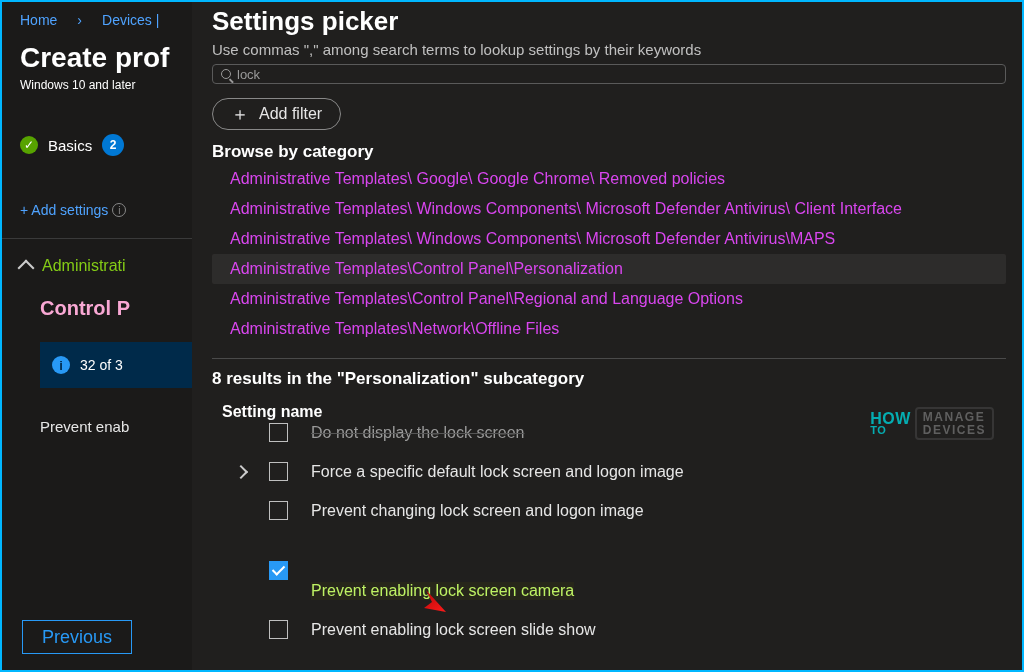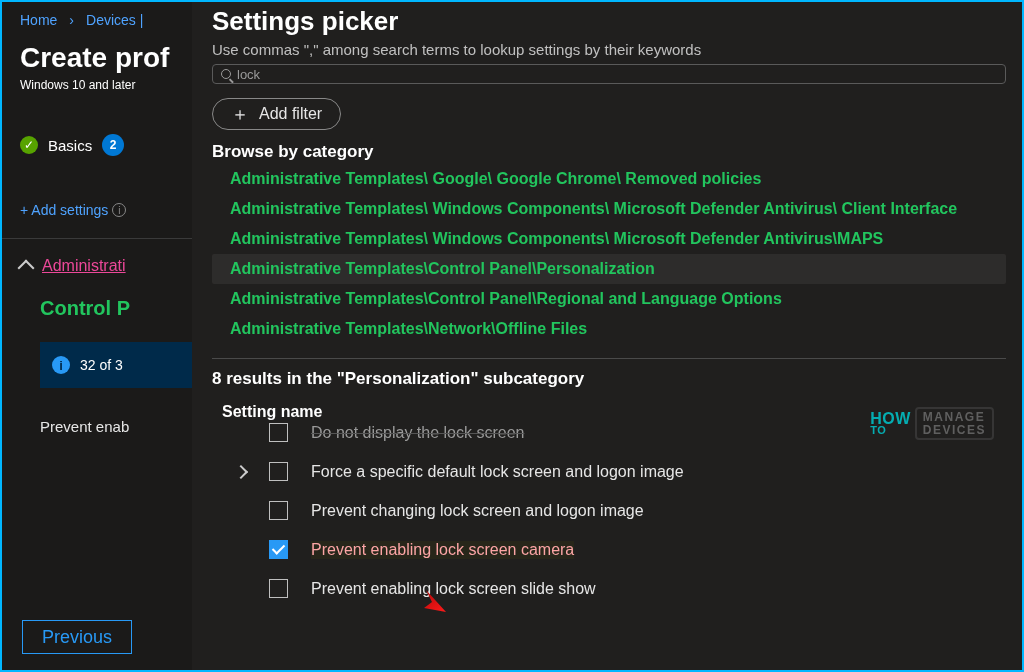--- a/index.html
+++ b/index.html
@@ -1,61 +1,61 @@
 <!DOCTYPE html>
 <html><head>
 <meta charset="utf-8">
 <style>
   * { margin:0; padding:0; box-sizing:border-box; font-family:"Segoe UI",Arial,sans-serif; }
   body { background:#1b1a19; color:#e1e1e1; width:1024px; height:672px; overflow:hidden; position:relative; border:2px solid #00b7ff; }
   .left-panel { position:absolute; left:0; top:0; width:190px; height:100%; background:#1b1a19; padding:10px 0 0 18px; }
-  .breadcrumb { font-size:14px; color:#4fa3ff; display:flex; gap:12px; align-items:flex-end; }
+  .breadcrumb { font-size:14px; color:#4fa3ff; display:flex; gap:20px; align-items:flex-end; }
   .breadcrumb span { color:#4fa3ff; cursor:pointer; }
   .lp-title { font-size:28px; font-weight:600; color:#fff; margin-top:14px; white-space:nowrap; overflow:hidden; }
   .lp-subtitle { font-size:12px; color:#ffffff; margin-top:4px; }
   .wizard { margin-top:42px; display:flex; align-items:center; gap:10px; }
   .check-circle { width:18px; height:18px; background:#57a300; border-radius:50%; display:flex; align-items:center; justify-content:center; color:#fff; font-size:12px; }
   .step-2 { width:22px; height:22px; border-radius:50%; background:#0078d4; color:#fff; display:flex; align-items:center; justify-content:center; font-size:12px; font-weight:600; }
   .wizard-lbl { font-size:15px; color:#fff; }
   .add-settings { color:#4fa3ff; font-size:14px; margin-top:46px; cursor:pointer; display:flex; gap:4px; align-items:center; }
   .info-icon { width:14px; height:14px; border:1px solid #888; border-radius:50%; display:inline-flex; align-items:center; justify-content:center; font-size:10px; color:#888; }
   .divider-left { border-top:1px solid #3a3a3a; margin:20px 0 0 -18px; }
   .cat-header { display:flex; align-items:center; gap:10px; margin-top:18px; cursor:pointer; }
   .chev-up { width:12px; height:12px; border-left:2px solid #ccc; border-top:2px solid #ccc; transform:rotate(45deg); margin-top:4px; }
-  .cat-name { font-size:16px; color:#ec4899; white-space:nowrap; overflow:hidden;text-decoration:underline; }
-  .sub-cat { font-size:20px; font-weight:600; color:#22c55e; margin:22px 0 0 20px; white-space:nowrap; overflow:hidden; }
+  .cat-name { font-size:16px; color:#84cc16; white-space:nowrap; overflow:hidden; }
+  .sub-cat { font-size:20px; font-weight:600; color:#f9a8d4; margin:22px 0 0 20px; white-space:nowrap; overflow:hidden; }
   .notice-box { background:#002a4a; margin:22px 0 0 20px; padding:14px 12px; display:flex; align-items:center; gap:10px; white-space:nowrap; overflow:hidden; }
   .i-circle { width:18px; height:18px; background:#2899f5; border-radius:50%; color:#002a4a; font-weight:700; display:flex; align-items:center; justify-content:center; font-size:13px; }
   .notice-box span.txt { color:#fff; font-size:14px; }
   .trunc-setting { margin:30px 0 0 20px; font-size:15px; color:#e6e6e6; white-space:nowrap; overflow:hidden; }
   .prev-btn { position:absolute; left:20px; bottom:16px; width:110px; height:34px; border:1px solid #2899f5; color:#2899f5; background:transparent; font-size:18px; cursor:pointer; }
 
   .picker { position:absolute; left:190px; top:0; right:0; height:100%; background:#201f1e; padding:4px 16px 0 20px; }
   .pk-title { font-size:26px; font-weight:600; color:#fff; }
   .pk-sub { font-size:15px; color:#c0c0c0; margin-top:4px; }
   .search-strip { border:1px solid #5a5a5a; border-radius:4px; height:20px; margin-top:6px; display:flex; align-items:center; padding:0 8px; gap:6px; overflow:hidden; color:#9a9a9a; font-size:13px; }
   .mag { width:10px; height:10px; border:1.5px solid #9a9a9a; border-radius:50%; position:relative; }
   .mag::after { content:""; position:absolute; width:5px; height:1.5px; background:#9a9a9a; bottom:-3px; right:-4px; transform:rotate(45deg); }
   .add-filter { margin-top:14px; border:1px solid #888; border-radius:20px; padding:6px 18px; display:inline-flex; align-items:center; gap:10px; font-size:16px; color:#e6e6e6; cursor:pointer; }
   .plus { font-size:18px; line-height:1; }
   .browse-hdr { font-size:17px; font-weight:600; color:#fff; margin-top:12px; }
   .cat-list { margin-top:2px; }
-  .cat-row { font-size:16px; color:#22c55e; padding:6px 0 6px 18px; cursor:pointer; border-radius:2px;font-weight:bold; }
+  .cat-row { font-size:16px; color:#d946ef; padding:6px 0 6px 18px; cursor:pointer; border-radius:2px; }
   .cat-row.sel { background:#2d2c2b; }
   .hr { border:none; border-top:1px solid #4a4a4a; margin:14px 0 10px 0; }
   .results-hdr { font-size:17px; font-weight:600; color:#fff; }
   .col-hdr { font-size:16px; font-weight:600; color:#fff; margin:14px 0 0 10px; }
   .setting-row { display:flex; align-items:center; gap:23px; padding:10px 0 10px 24px; font-size:16px; color:#e6e6e6; }
   .setting-row.clip { padding-top:2px; }
   .chev-r { width:10px; height:10px; border-right:2px solid #ccc; border-top:2px solid #ccc; transform:rotate(45deg); }
   .chev-ph { width:10px; }
   .chk { width:19px; height:19px; border:1px solid #bfbfbf; background:transparent; cursor:pointer; flex-shrink:0; }
   .chk.checked { background:#2899f5; border-color:#2899f5; display:flex; align-items:center; justify-content:center; }
   .chk.checked::after { content:""; width:5px; height:10px; border-right:2px solid #fff; border-bottom:2px solid #fff; transform:rotate(45deg); margin-bottom:3px; }
-  .setting-row.hl .lbl { color:#fca5a5; background:rgba(90,90,0,0.12); }
+  .setting-row.hl .lbl { color:#bef264; background:rgba(90,90,0,0.12);margin-top:42px; }
   .clip-lbl { color:#9a9a9a; text-decoration:line-through #555 1px; }
   .watermark { position:absolute; right:28px; top:405px; display:flex; align-items:center; gap:4px; opacity:.85; pointer-events:none; }
   .wm-how { color:#00c6cc; font-weight:800; font-size:16px; line-height:.85; letter-spacing:.5px;margin-left:35px; }
   .wm-how small { display:block; font-size:11px; }
   .wm-box { border:2px solid #3a3a3a; border-radius:4px; padding:2px 6px; color:#6b6b6b; font-size:12px; line-height:1.05; letter-spacing:1.5px; font-weight:700; }
   .arrow { position:absolute; left:210px; top:576px; width:46px; height:42px; pointer-events:none; }
 </style>
 </head>
 <body>
 

